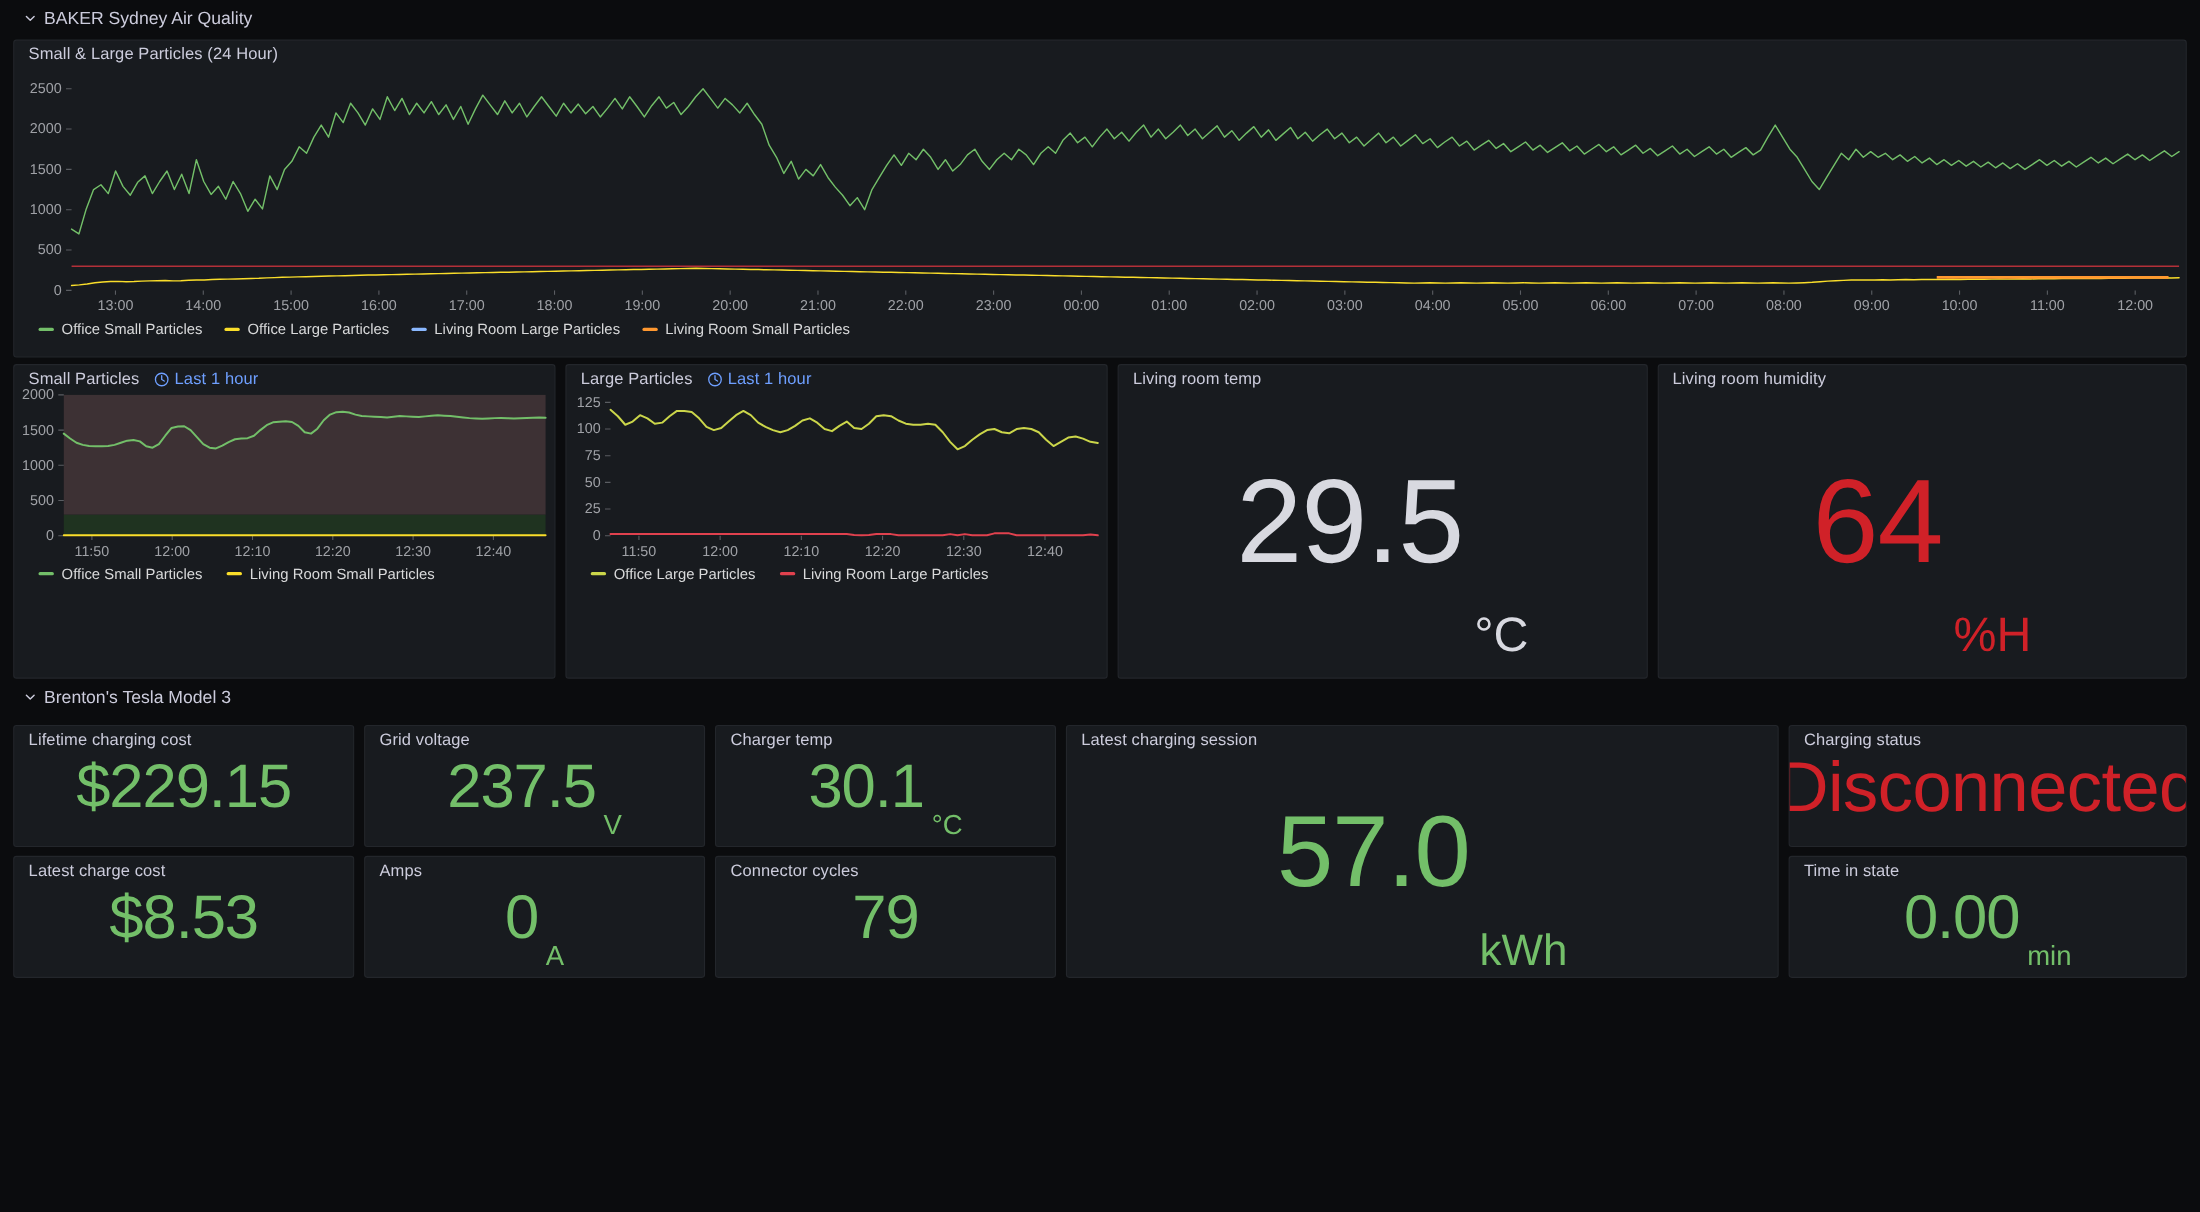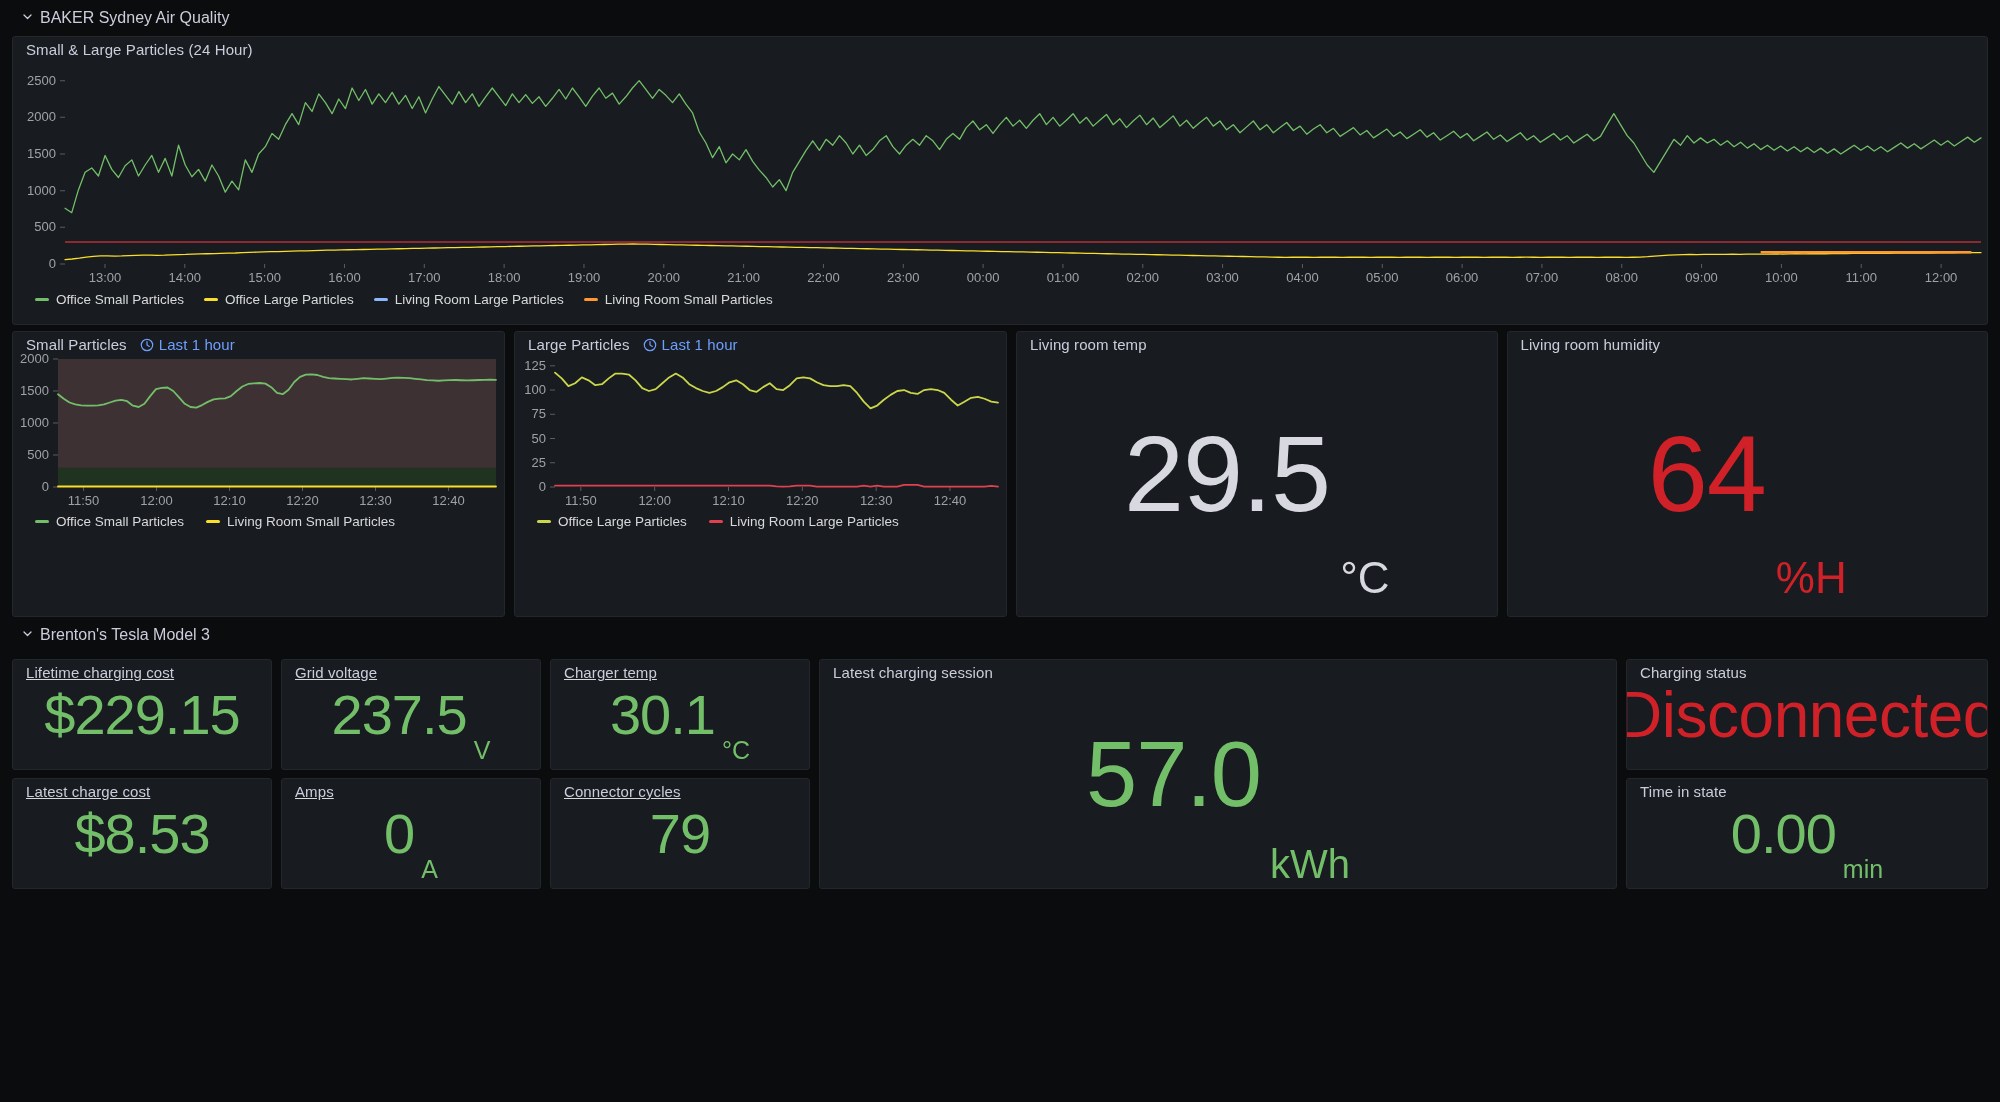--- a/index.html
+++ b/index.html
@@ -72,21 +72,21 @@
     gap: 0;
   }
   .stat-num { font-weight: 500; line-height: 1; letter-spacing: -1px; }
   .stat-unit { font-weight: 500; line-height: 1; align-self: flex-end; }
 
   .big-stat .stat-num { font-size: 108px; }
   .big-stat .stat-unit { font-size: 44px; padding: 0 0 16px 10px; }
 
   .tesla-row { display: flex; gap: 9px; margin: 6px 2px 0 2px; }
   .tesla-col-left { display: flex; flex-direction: column; gap: 8px; }
-  .tesla-small { width: 260px; height: 111px; text-decoration: underline; }
+  .tesla-small { width: 310px; height: 111px; }
   .tesla-small .stat-num { font-size: 56px; }
   .tesla-small .stat-unit { font-size: 25px; padding: 0 0 6px 7px; }
 
   .tesla-wide { width: 455px; height: 230px; }
   .tesla-wide .stat-num { font-size: 92px; }
   .tesla-wide .stat-unit { font-size: 40px; padding: 0 0 4px 9px; }
 
   .tesla-tall { width: 362px; }
   .status-panel { height: 111px; }
   .status-panel .stat-num { font-size: 64px; letter-spacing: -.5px; }

